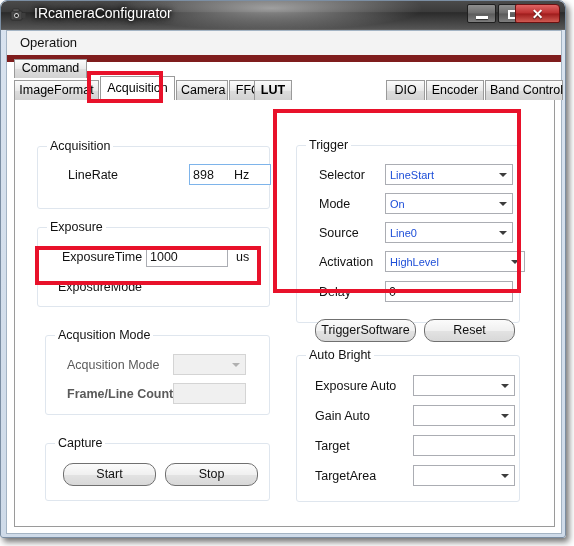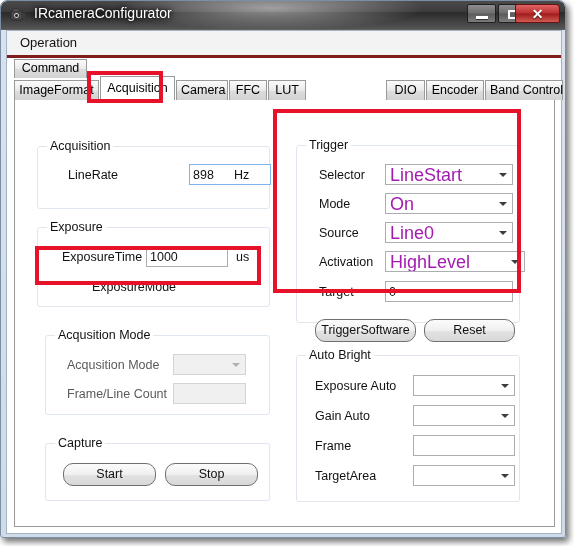--- a/index.html
+++ b/index.html
@@ -84,21 +84,21 @@
   #client {
     position: absolute; left: 5px; top: 29px;
     width: 556px; height: 504px;
     background: #ffffff;
     border: 1px solid #a4b4c4;
     box-sizing: border-box;
   }
   #menubar {
     position: absolute; left: 0; top: 0; width: 100%; height: 24px;
     background: #f3f3f3;
-    border-bottom: 3px solid #7f1d1d;
+    border-bottom: 7px solid #7f1d1d;
   }
   #menu-operation {
     position: absolute; left: 13px; top: 4px;
     font-size: 13px; color: #111111;
   }
 
   
   #tabstrip { position: absolute; left: 7px; top: 28px; width: 540px; height: 44px; }
   .tab {
     position: absolute;
@@ -167,22 +167,22 @@
     white-space: nowrap;
   }
   .txt.focused { border-color: #7eb4ea; margin-left: 48px; }
   .txt.disabled { background: #f0f0f0; border-color: #d4d4d4; color: #8a8a8a; }
   .combo {
     position: absolute;
     border: 1px solid #abadb3;
     background: #ffffff;
     box-sizing: border-box;
     height: 21px;
-    font-size: 18px;
-    color: #a21caf;
+    font-size: 11px;
+    color: #1d4ed8;
     overflow: hidden;
     white-space: nowrap;
   }
   .combo .cval {
     position: absolute; left: 4px; top: 1px; line-height: 18px;
   }
   .combo .arrow {
     position: absolute; right: 5px; top: 8px;
     width: 0; height: 0;
     border-left: 4px solid transparent;
@@ -249,52 +249,52 @@
       <div id="menu-operation">Operation</div>
     </div>
 
     <div id="tabstrip">
       <div class="tab row1" style="left:0px; width:73px;">Command</div>
 
       <div class="tab row2" style="left:0px; width:85px;">ImageFormat</div>
       <div class="tab row2 selected" style="left:86px; width:75px;">Acquisition</div>
       <div class="tab row2" style="left:162px; width:52px;">Camera</div>
       <div class="tab row2" style="left:215px; width:38px;">FFC</div>
-      <div class="tab row2" style="left:254px; width:38px;">LUT</div>
+      <div class="tab row2" style="left:240px; width:38px;font-weight:bold;">LUT</div>
       <div class="tab row2" style="left:372px; width:39px;">DIO</div>
       <div class="tab row2" style="left:412px; width:58px;">Encoder</div>
       <div class="tab row2" style="left:471px; width:78px;">Band Control</div>
     </div>
 
     <div id="tabpage">
 
       <div class="gbox" style="left:22px; top:46px; width:233px; height:63px;">
         <div class="gtitle">Acquisition</div>
         <div class="lbl" style="left:30px; top:21px;">LineRate</div>
         <div class="txt focused" style="left:103px; top:17px; width:82px;">898</div>
         <div class="lbl" style="left:196px; top:21px;">Hz</div>
       </div>
 
       <div class="gbox" style="left:22px; top:127px; width:233px; height:80px;">
         <div class="gtitle">Exposure</div>
         <div class="lbl" style="left:24px; top:22px;">ExposureTime</div>
         <div class="txt" style="left:108px; top:18px; width:82px;">1000</div>
         <div class="lbl" style="left:198px; top:22px;">us</div>
 
-        <div class="lbl" style="left:20px; top:52px;margin-left:34px;">ExposureMode</div>
+        <div class="lbl" style="left:20px; top:52px;">ExposureMode</div>
       </div>
 
       <div class="gbox" style="left:30px; top:235px; width:225px; height:80px;">
         <div class="gtitle">Acqusition Mode</div>
         <div class="lbl" style="left:21px; top:22px; color:#5a5a5a;">Acqusition Mode</div>
         <div class="combo disabled" style="left:127px; top:18px; width:73px;">
           <span class="cval"></span>
           <span class="arrow"></span>
         </div>
-        <div class="lbl" style="left:21px; top:51px; color:#5a5a5a;">Frame/Line Count</div>
+        <div class="lbl" style="left:21px; top:51px; color:#5a5a5a;font-weight:bold;">Frame/Line Count</div>
         <div class="txt disabled" style="left:127px; top:47px; width:73px;"></div>
       </div>
 
       <div class="gbox" style="left:30px; top:343px; width:225px; height:58px;">
         <div class="gtitle">Capture</div>
         <div class="btn" style="left:119px; top:19px; width:93px;">Stop</div>
         <div class="btn" style="left:17px; top:19px; width:93px;">Start</div>
       </div>
 
       <div class="gbox" style="left:281px; top:45px; width:224px; height:178px;">
@@ -317,21 +317,21 @@
           <span class="cval">Line0</span>
           <span class="arrow"></span>
         </div>
 
         <div class="lbl" style="left:22px; top:109px;">Activation</div>
         <div class="combo" style="left:88px; top:105px; width:140px;">
           <span class="cval">HighLevel</span>
           <span class="arrow"></span>
         </div>
 
-        <div class="lbl" style="left:22px; top:139px;">Target</div>
+        <div class="lbl" style="left:22px; top:139px;">Delay</div>
         <div class="txt" style="left:88px; top:135px; width:128px;">0</div>
 
         <div class="btn" style="left:18px; top:173px; width:101px;">TriggerSoftware</div>
         <div class="btn" style="left:127px; top:173px; width:91px;">Reset</div>
       </div>
 
       <div class="gbox" style="left:281px; top:255px; width:224px; height:147px;">
         <div class="gtitle">Auto Bright</div>
 
         <div class="lbl" style="left:18px; top:23px;">Exposure Auto</div>
@@ -339,21 +339,21 @@
           <span class="cval"></span>
           <span class="arrow"></span>
         </div>
 
         <div class="lbl" style="left:18px; top:53px;">Gain Auto</div>
         <div class="combo" style="left:116px; top:49px; width:102px;">
           <span class="cval"></span>
           <span class="arrow"></span>
         </div>
 
-        <div class="lbl" style="left:18px; top:83px;">Frame</div>
+        <div class="lbl" style="left:18px; top:83px;">Target</div>
         <div class="txt" style="left:116px; top:79px; width:102px;"></div>
 
         <div class="lbl" style="left:18px; top:113px;">TargetArea</div>
         <div class="combo" style="left:116px; top:109px; width:102px;">
           <span class="cval"></span>
           <span class="arrow"></span>
         </div>
       </div>
 
     </div>

